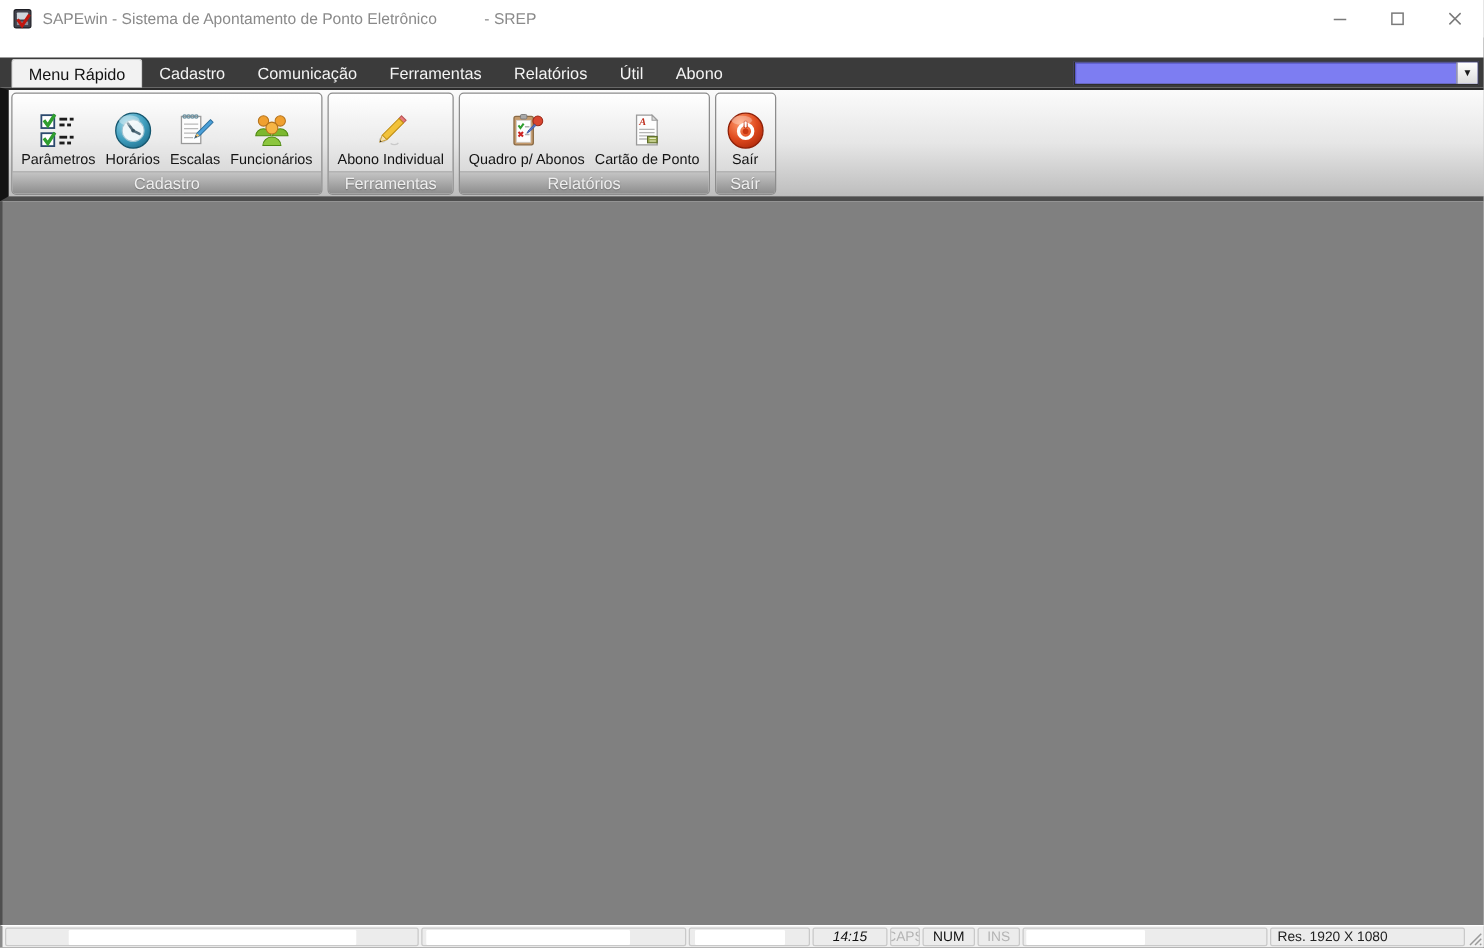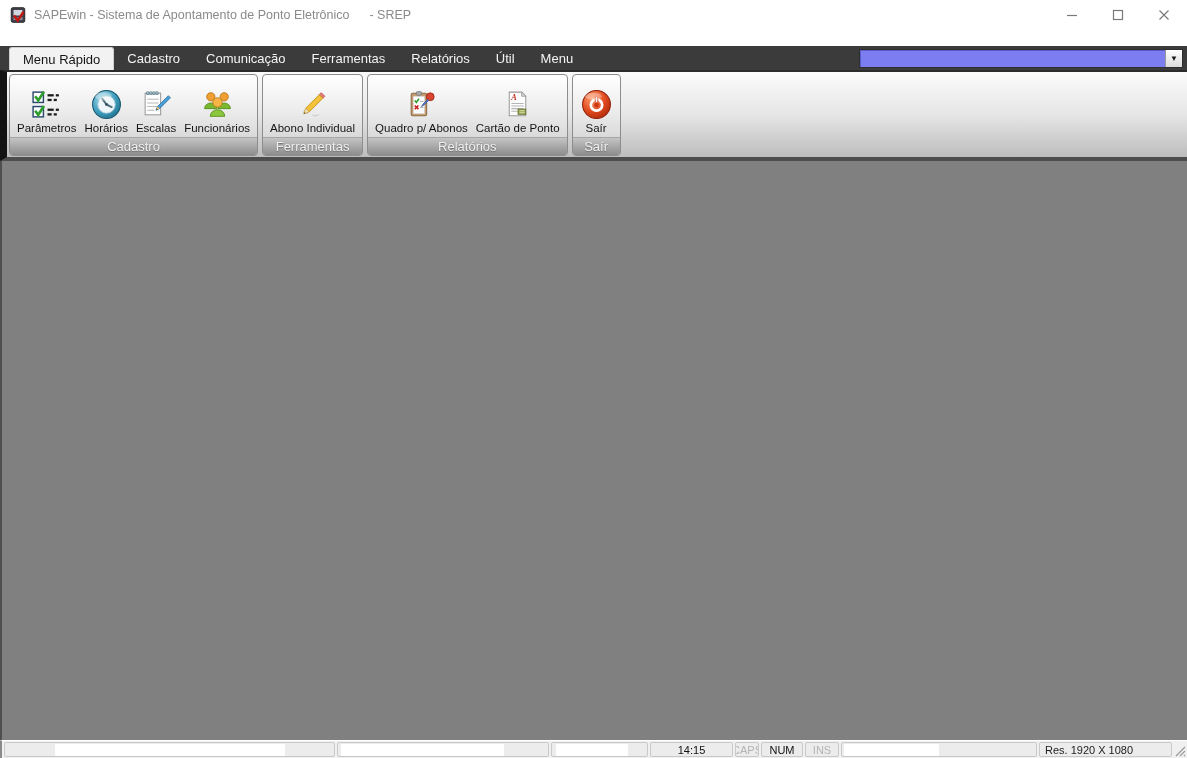--- a/index.html
+++ b/index.html
@@ -5,21 +5,21 @@
   * { margin:0; padding:0; box-sizing:border-box; }
   html,body { width:1187px; height:758px; overflow:hidden; }
   body { font-family:"Liberation Sans", sans-serif; background:#808080; }
   .window { width:1187px; height:758px; display:flex; flex-direction:column; background:#fff; }
 
   
   .titlebar { height:30px; background:#ffffff; display:flex; align-items:center; flex:0 0 auto; }
   .app-icon { width:18px; height:18px; margin:0 7px 0 9px; }
   .app-icon svg { width:18px; height:18px; display:block; }
   .title-text { font-size:12.5px; color:#8a8a8a; white-space:nowrap; }
-  .title-suffix { font-size:12.5px; color:#8a8a8a; margin-left:20px; }
+  .title-suffix { font-size:12.5px; color:#8a8a8a; margin-left:38px; }
   .win-controls { margin-left:auto; display:flex; height:100%; }
   .win-btn { width:46px; height:100%; display:flex; align-items:center; justify-content:center; cursor:default; }
   .win-btn svg { display:block; }
 
   
   .menubar { height:24px; background:#3b3b3b; display:flex; align-items:flex-end; padding-left:9px; position:relative; flex:0 0 auto;margin-top:16px; }
   .menu-tab { background:#f2f2f2; color:#141414; font-size:13px; padding:4px 13px 3px 13px; border-radius:3px 3px 0 0; border:1px solid #d0d0d0; border-bottom:none; }
   .menu-item { color:#f4f4f4; font-size:13px; padding:4px 13px 4px 13px; }
   .combo { position:absolute; right:4px; top:3px; width:324px; height:19px; background:#7d7df2; border:1px solid #2e2e2e; box-shadow:inset 1px 1px 0 #5a5ac8; display:flex; align-items:center; }
   .combo-value { flex:1; font-size:12px; color:#fff; padding-left:4px; }
@@ -48,21 +48,21 @@
                display:flex; align-items:stretch; font-size:11px; color:#1f1f1f; }
   .sb-panel { border:1px solid #c9c9c9; background:#ececec; margin:1px 0 1px 2px; border-radius:2px;
               display:flex; align-items:center; justify-content:center; overflow:hidden; }
   .sb-inset { background:#ffffff; height:12px; border-radius:1px; }
   .sb-p1 { width:331px; justify-content:flex-start; }
   .sb-p1 .sb-inset { margin-left:50px; width:230px; }
   .sb-p2 { width:212px; justify-content:flex-start; }
   .sb-p2 .sb-inset { margin-left:3px; width:163px; }
   .sb-p3 { width:97px; justify-content:flex-start; }
   .sb-p3 .sb-inset { margin-left:4px; width:72px; }
-  .sb-time { width:83px; color:#111; }
+  .sb-time { width:60px; color:#111;font-style:italic; }
   .sb-caps { width:24px; color:#b4b4b4; }
   .sb-num { width:42px; color:#111; }
   .sb-ins { width:34px; color:#b4b4b4; }
   .sb-p8 { width:196px; justify-content:flex-start; }
   .sb-p8 .sb-inset { margin-left:2px; width:95px; }
   .sb-res { flex:1; justify-content:flex-start; padding-left:5px; color:#222; margin-right:2px; }
   .sb-grip { width:13px; display:flex; align-items:flex-end; justify-content:flex-end; padding:0 1px 1px 0; }
 </style>
 </head>
 <body>
@@ -99,21 +99,21 @@
     </div>
   </div>
 
   <div class="menubar">
     <div class="menu-tab">Menu Rápido</div>
     <div class="menu-item">Cadastro</div>
     <div class="menu-item">Comunicação</div>
     <div class="menu-item">Ferramentas</div>
     <div class="menu-item">Relatórios</div>
     <div class="menu-item">Útil</div>
-    <div class="menu-item">Menu</div>
+    <div class="menu-item">Abono</div>
     <div class="combo">
       <span class="combo-value"></span>
       <span class="combo-btn">
         <span>▼</span>
       </span>
     </div>
   </div>
 
   <div class="toolbar">
 

